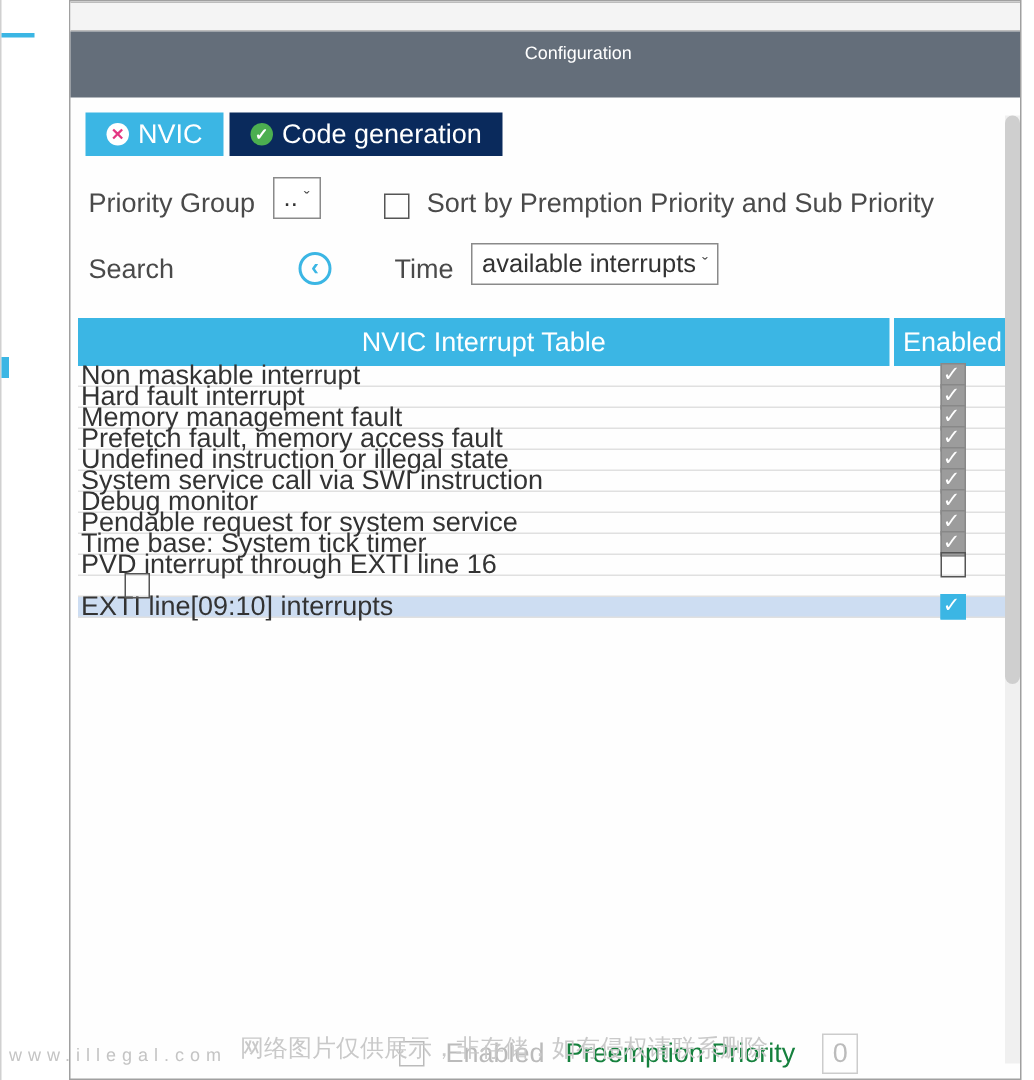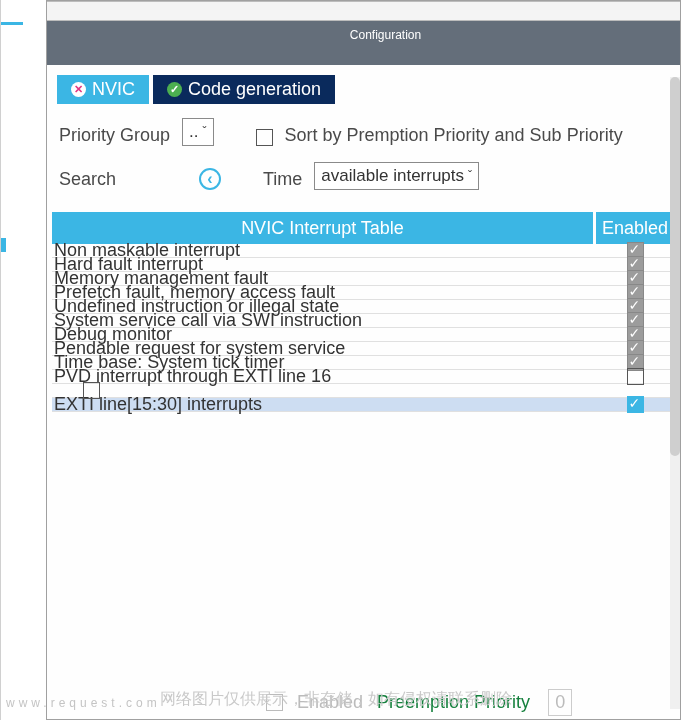--- a/index.html
+++ b/index.html
@@ -264,33 +264,33 @@
         <div class="td-enabled">
           <span class="checkbox"></span>
         </div>
       </div>
       <div class="tr">
         <div class="td-enabled">
           <span class="checkbox"></span>
         </div>
       </div>
       <div class="tr selected">
-        <div class="td-name">EXTI line[15:30] interrupts</div>
+        <div class="td-name">EXTI line[09:10] interrupts</div>
         <div class="td-enabled">
           <span class="checkbox checked-blue"></span>
         </div>
       </div>
     </div>
 
   <div class="scrollbar">
     <div class="scroll-thumb"></div>
   </div>
 </div>
 
 <div class="footer-row">
   <span class="checkbox" style="margin-left:220px"></span>
   <span style="color:#bbb">Enabled</span>
   <span style="color:#15803d">Preemption Priority</span>
   <span class="footer-spin">0</span>
 </div>
 
-<div class="watermark">www.request.com</div>
+<div class="watermark">www.illegal.com</div>
 <div class="watermark2">网络图片仅供展示，非存储，如有侵权请联系删除</div>
 
 </body></html>

